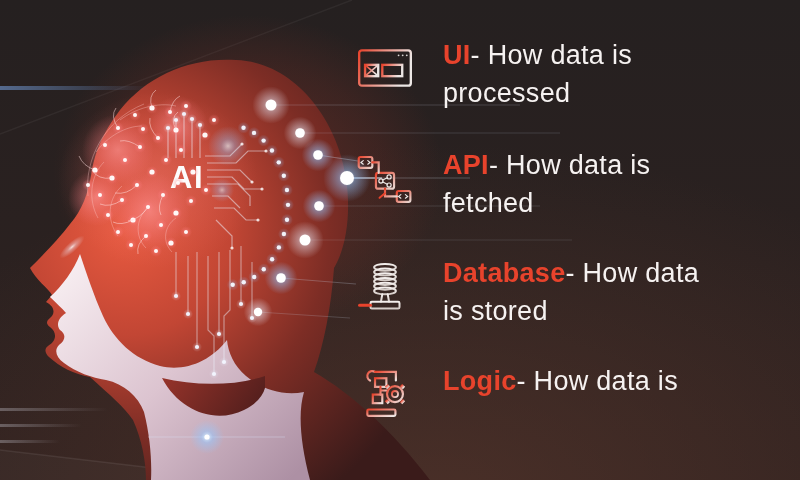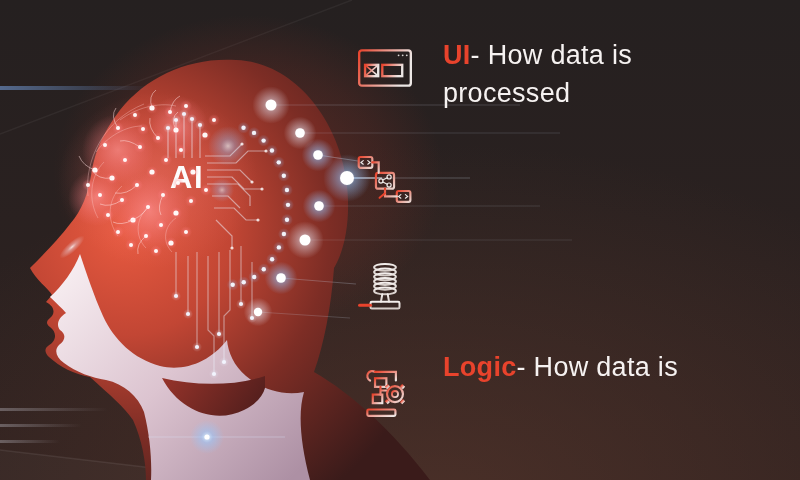--- a/index.html
+++ b/index.html
@@ -6,21 +6,21 @@
   .stage{position:relative;width:800px;height:480px;overflow:hidden;
          background:#261f1f;font-family:"Liberation Sans",sans-serif;}
   #art{position:absolute;left:0;top:0;width:800px;height:480px;}
   .item{position:absolute;}
   .icon{position:absolute;left:356px;width:58px;height:58px;}
   .txt{position:absolute;left:443px;width:350px;color:#f6f2f1;
        font-size:27px;line-height:38px;letter-spacing:.3px;}
   .l1,.l2{white-space:nowrap;}
   .title{color:#e8432c;font-weight:700;text-align:center;}
   #icon1{top:44px}#icon2{top:152px}#icon3{top:261px}#icon4{top:366px}
-  #txt1{top:36px}#txt2{top:146px}#txt3{top:254px}#txt4{top:348px}
+  #txt1{top:36px}#txt2{top:146px}#txt3{top:254px}#txt4{top:362px}
 </style>
 </head>
 <body>
 
 <div class="stage">
 
 <svg id="art" viewBox="0 0 800 480" xmlns="http://www.w3.org/2000/svg">
   <defs>
     <linearGradient id="bgGrad" x1="0" y1="0" x2="0" y2="1">
       <stop offset="0" stop-color="#252020"></stop>
@@ -425,20 +425,22 @@
       <path d="M8,9.5 l-2.5,2 2.5,2 M13,9.5 l2.5,2 -2.5,2"></path>
       <path d="M49.5,47 l-2.5,2 2.5,2 M54.5,47 l2.5,2 -2.5,2"></path>
       <circle cx="27.5" cy="32" r="2.3"></circle>
           <circle cx="36.5" cy="27.5" r="2.3"></circle>
           <circle cx="36.5" cy="36.5" r="2.3"></circle>
       <line x1="29.6" y1="31" x2="34.5" y2="28.5"></line>
           <line x1="29.6" y1="33" x2="34.5" y2="35.5"></line>
     </g>
   </svg>
   <div class="txt" id="txt2">
+    <div class="l1"><span class="title">API</span><span>- How data is</span></div>
+    <div class="l2">fetched</div>
   </div>
 </div>
 
 <div class="item" id="item3">
   <svg class="icon" id="icon3" viewBox="0 0 64 64">
     <defs>
           <linearGradient id="gD1" x1="0" y1="0" x2="0" y2="1">
       <stop offset="0" stop-color="#f4efed"></stop>
             <stop offset="1" stop-color="#d5ccc8"></stop>
           </linearGradient>
@@ -453,20 +455,22 @@
       <line x1="20" y1="7" x2="20" y2="33"></line>
           <line x1="44" y1="7" x2="44" y2="33"></line>
       <path d="M29,36.8 L27.5,45 M35,36.8 L36.5,45"></path>
       <rect x="16" y="45" width="32" height="7.5" rx="1.5"></rect>
       <line x1="48" y1="47.5" x2="60" y2="47.5" stroke-width="1.4"></line>
       <line x1="48" y1="51.5" x2="57" y2="51.5" stroke-width="1.4"></line>
     </g>
     <line x1="4" y1="48.8" x2="16" y2="48.8" stroke="#e8432c" stroke-width="3.5" stroke-linecap="round"></line>
   </svg>
   <div class="txt" id="txt3">
+    <div class="l1"><span class="title">Database</span><span>- How data</span></div>
+    <div class="l2">is stored</div>
   </div>
 </div>
 
 <div class="item" id="item4">
   <svg class="icon" id="icon4" viewBox="0 0 64 64">
     <defs>
           <linearGradient id="gL1" x1="0" y1="0" x2="1" y2="1">
       <stop offset="0" stop-color="#e8432c"></stop>
             <stop offset="1" stop-color="#efeae8"></stop>
           </linearGradient>

